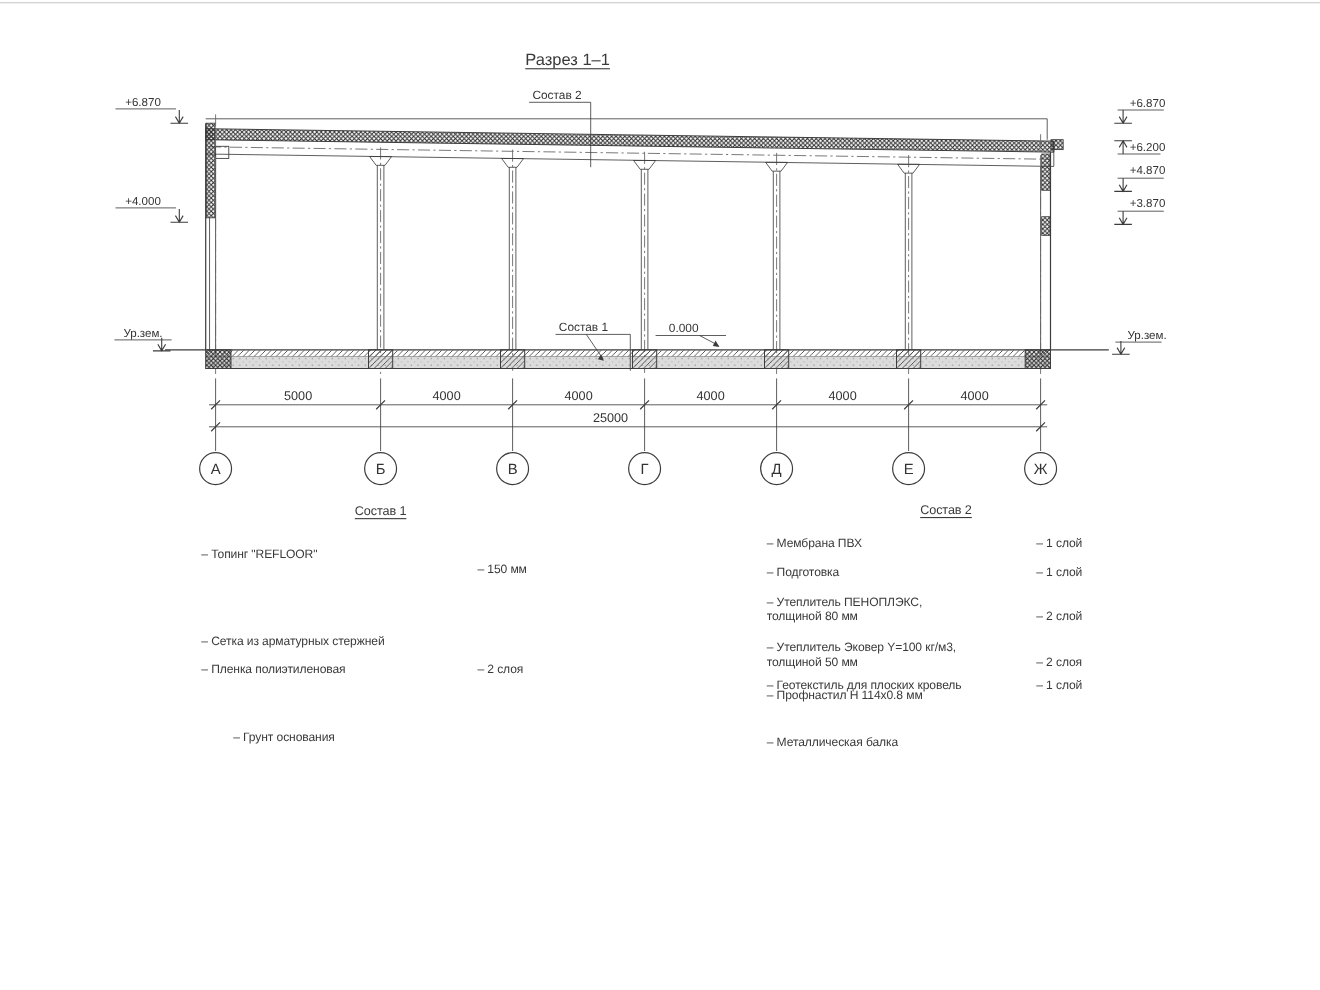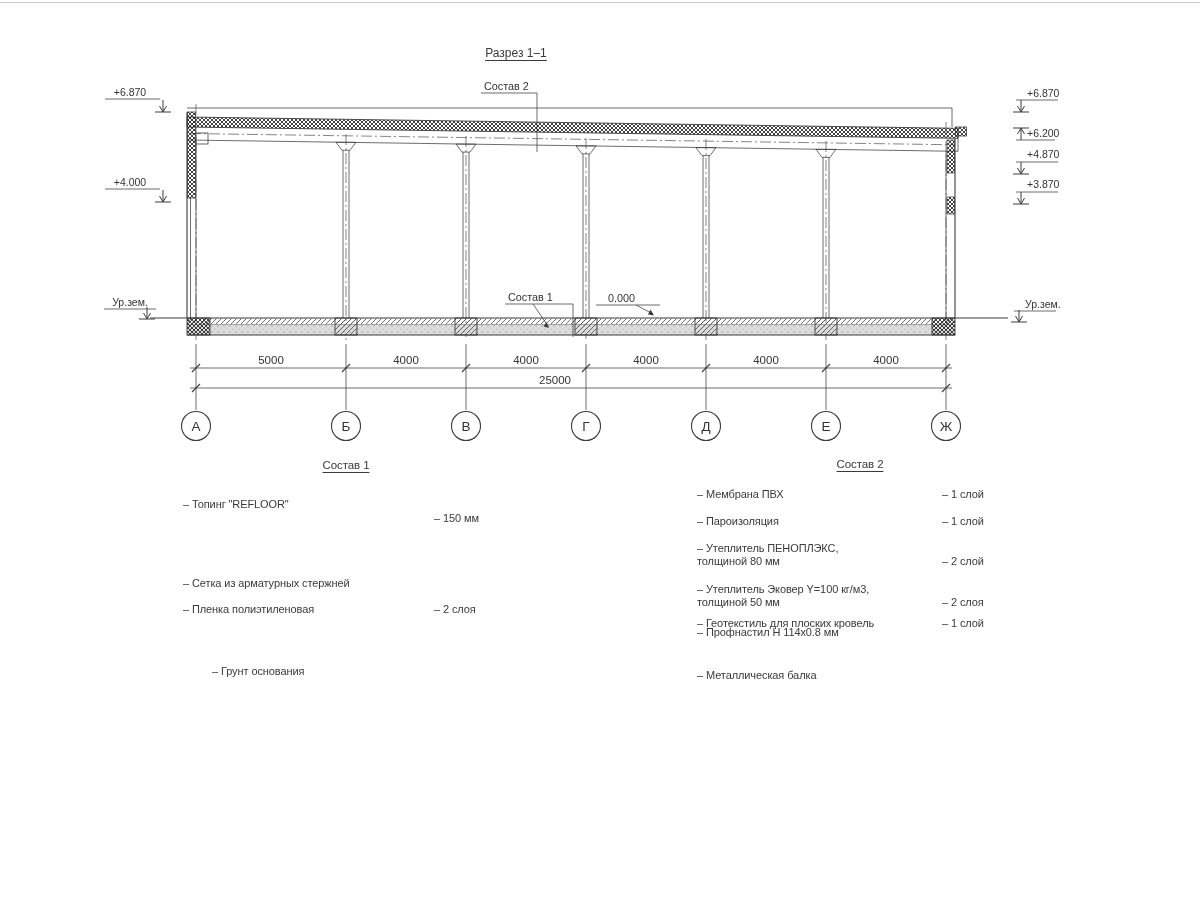--- a/index.html
+++ b/index.html
@@ -1,21 +1,21 @@
 <!DOCTYPE html>
 <html><head>
 <meta charset="utf-8">
 <style>
   html,body{margin:0;padding:0;background:#fff;}
   body{width:1200px;height:900px;position:relative;overflow:hidden;
        font-family:"Liberation Sans",sans-serif;color:#333;}
   .frame-top{position:absolute;top:2px;left:0;width:1200px;height:0;
        border-top:1px solid #c9c9c9;}
   .title{position:absolute;top:46px;left:0;width:1032px;text-align:center;
-       font-size:12px;color:#3a3a3a;}
+       font-size:15px;color:#3a3a3a;}
   .title span{text-decoration:underline;text-underline-offset:3px;}
   svg{position:absolute;top:0;left:0;}
   .ln{stroke:#3c3c3c;fill:none;stroke-width:1.1;}
   .thin{stroke:#3c3c3c;fill:none;stroke-width:.75;}
   .cl{stroke:#666;fill:none;stroke-width:.8;stroke-dasharray:11 3 2 3;}
   .dtx{font:11.5px "Liberation Sans",sans-serif;fill:#333;}
   .etx{font:10.5px "Liberation Sans",sans-serif;fill:#333;}
   .axl{font:13.5px "Liberation Sans",sans-serif;fill:#333;}
   .cot{font:10.8px "Liberation Sans",sans-serif;fill:#333;}
   .mat-list{position:absolute;width:330px;font-size:11px;line-height:13px;
@@ -219,21 +219,21 @@
   </div>
 </div>
 
 <div class="mat-list l2" style="left:695px;top:448px;height:250px;">
   <div class="mat-head" style="top:10px;position:absolute;"><span>Состав 2</span></div>
   <div class="mrow" style="top:40px;text-decoration:underline;">
     <div class="nm">– Мембрана ПВХ</div>
     <div class="val">– 1 слой</div>
   </div>
   <div class="mrow" style="top:67px;">
-    <div class="nm">– Пароизоляция</div>
+    <div class="nm">– Подготовка</div>
     <div class="val">– 1 слой</div>
   </div>
   <div class="mrow" style="top:94px;">
     <div class="nm">– Утеплитель ПЕНОПЛЭКС,
 толщиной 80 мм</div>
     <div class="val">– 2 слой</div>
   </div>
   <div class="mrow" style="top:135px;">
     <div class="nm">– Утеплитель Эковер Y=100 кг/м3,
 толщиной 50 мм</div>

